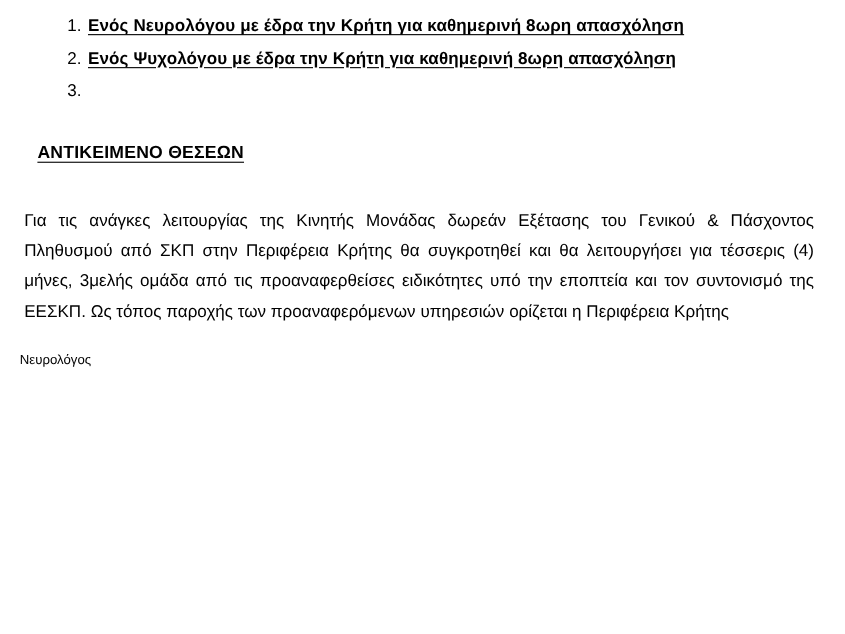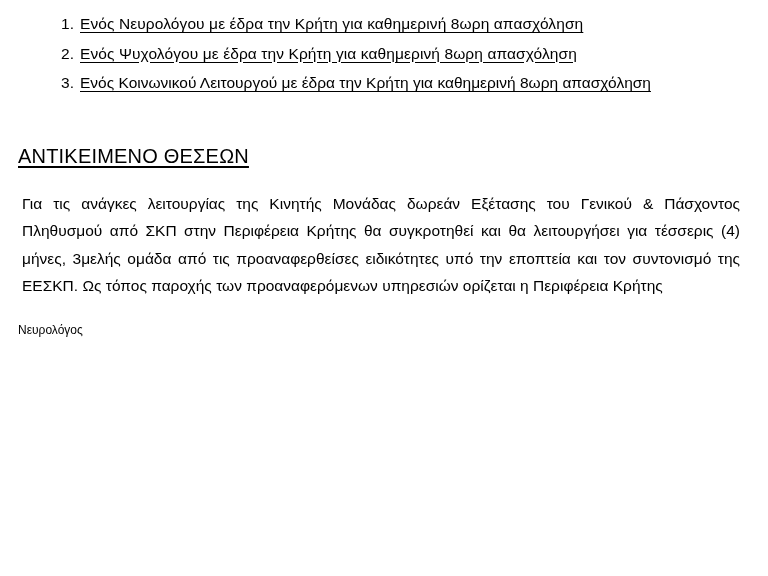--- a/index.html
+++ b/index.html
@@ -42,30 +42,30 @@
     left: -28px;
     top: 0;
     width: 22px;
     text-align: right;
     font-size: 15.5px;
   }
   ol.req-list > li .txt {
     text-decoration: underline;
     text-underline-offset: 3px;
   }
-  li.l1 .txt, li.l2 .txt { letter-spacing: 0.1px; }
+  li.l1 .txt, li.l2 .txt { letter-spacing: 0.1px; font-weight: bold; }
 
   .gap-1 { height: 46px; }
   .gap-2 { height: 18px; }
   .gap-3 { height: 16px; }
 
   h2.section-title {
-    margin: 0;
-    font-size: 20px;
-    font-weight: normal;
+    margin: 16px;
+    font-size: 16px;
+    font-weight: bold;
     text-decoration: underline;
     text-underline-offset: 3px;
     padding-left: 4px;
     letter-spacing: 0.2px;
   }
 
   p.body-par {
     margin: 4px;
     font-size: 15.5px;
     line-height: 1.78;
@@ -100,21 +100,20 @@
     <li class="l1">
       <span class="num">1.</span>
       <span class="txt">Ενός Νευρολόγου με έδρα την Κρήτη για καθημερινή 8ωρη απασχόληση</span>
     </li>
     <li class="l2">
       <span class="num">2.</span>
       <span class="txt">Ενός Ψυχολόγου με έδρα την Κρήτη για καθημερινή 8ωρη απασχόληση</span>
     </li>
     <li class="l3">
       <span class="num">3.</span>
-      <span class="txt">Ενός Κοινωνικού Λειτουργού με έδρα την Κρήτη για καθημερινή 8ωρη απασχόληση</span>
     </li>
   </ol>
 
   <div class="gap-1"></div>
 
   <h2 class="section-title">ΑΝΤΙΚΕΙΜΕΝΟ ΘΕΣΕΩΝ</h2>
 
   <div class="gap-2"></div>
 
   <p class="body-par">Για τις ανάγκες λειτουργίας της Κινητής Μονάδας δωρεάν Εξέτασης του Γενικού &amp; Πάσχοντος Πληθυσμού από ΣΚΠ στην Περιφέρεια Κρήτης  θα συγκροτηθεί και θα λειτουργήσει για τέσσερις (4) μήνες, 3μελής ομάδα από τις προαναφερθείσες ειδικότητες υπό την εποπτεία και τον συντονισμό της ΕΕΣΚΠ. Ως τόπος παροχής των προαναφερόμενων υπηρεσιών ορίζεται η Περιφέρεια Κρήτης</p>

